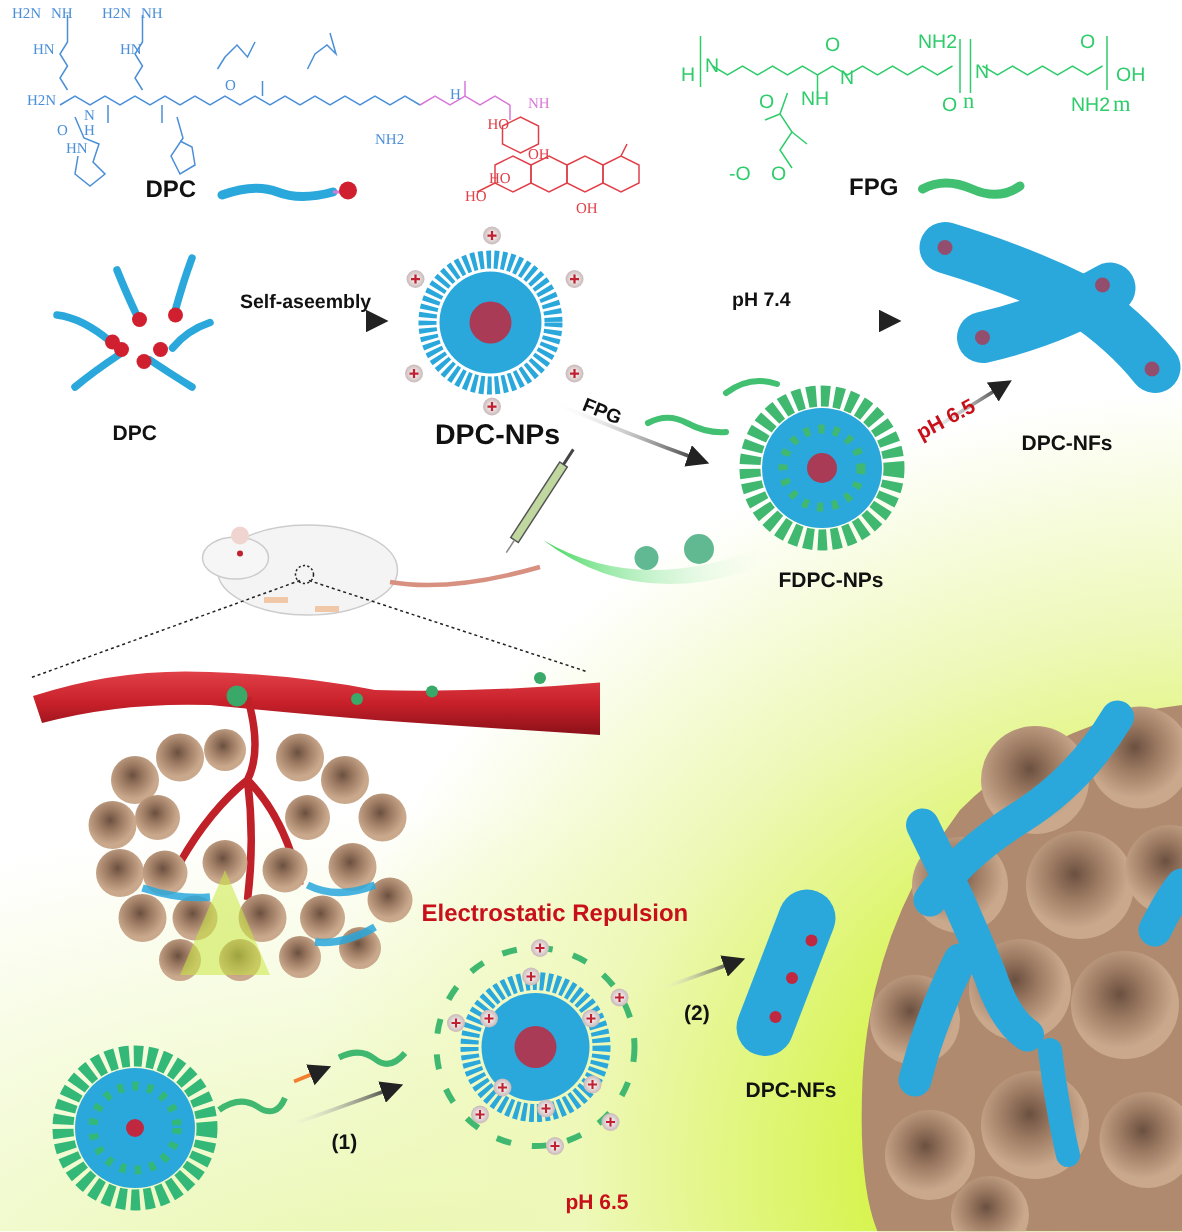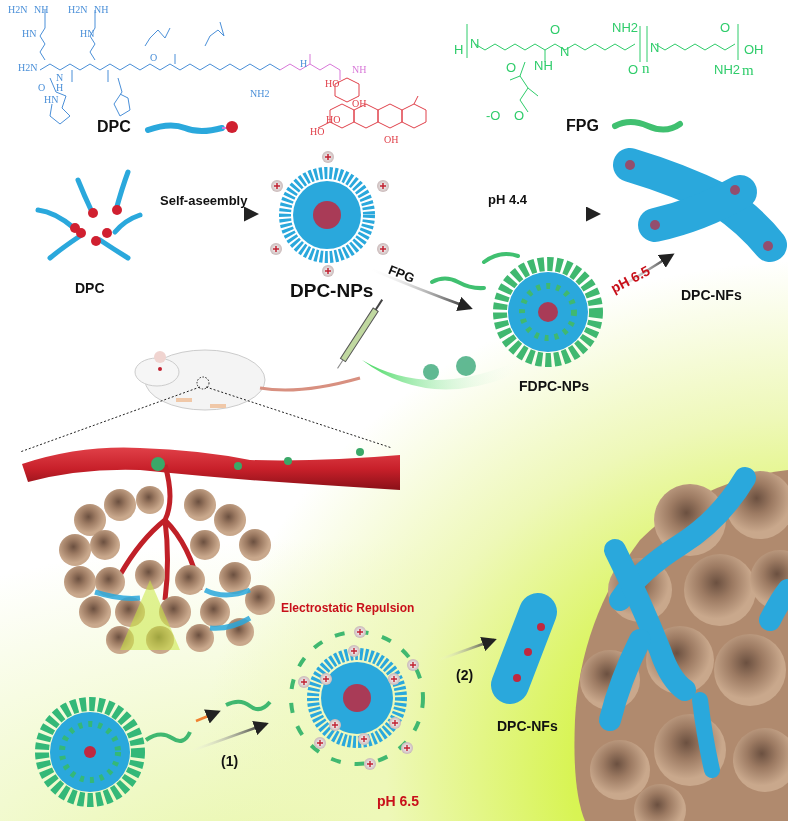--- a/index.html
+++ b/index.html
@@ -374,23 +374,23 @@
       <path d="M361,739h6M364,736v6"></path>
     <path d="M317,743h6M320,740v6"></path>
       <path d="M404,748h6M407,745v6"></path>
       <path d="M367,764h6M370,761v6"></path>
   </g>
 </svg>
 
 <div class="label" style="left:75px;top:280px;font-size:14px">DPC</div>
 <div class="label" style="left:160px;top:193px;font-size:13px">Self-aseembly</div>
 <div class="label" style="left:290px;top:280px;font-size:19px">DPC-NPs</div>
-<div class="label" style="left:488px;top:192px;font-size:13px">pH 4.4</div>
+<div class="label" style="left:488px;top:192px;font-size:13px">pH 7.4</div>
 <div class="label" style="left:681px;top:287px;font-size:14px">DPC-NFs</div>
 <div class="label" style="left:392px;top:262px;font-size:13px;transform:rotate(22deg);transform-origin:left top">FPG</div>
 <div class="label red" style="left:608px;top:282px;font-size:14px;transform:rotate(-28deg);transform-origin:left top">pH 6.5</div>
 <div class="label" style="left:519px;top:378px;font-size:14px">FDPC-NPs</div>
 
-<div class="label red" style="left:281px;top:601px;font-size:12px">Electrostatic Repulsion</div>
+<div class="label red" style="left:281px;top:601px;font-size:16px">Electrostatic Repulsion</div>
 <div class="label" style="left:221px;top:753px;font-size:14px">(1)</div>
 <div class="label" style="left:456px;top:667px;font-size:14px">(2)</div>
 <div class="label red" style="left:377px;top:793px;font-size:14px">pH 6.5</div>
 <div class="label" style="left:497px;top:718px;font-size:14px">DPC-NFs</div>
 
 </body></html>

